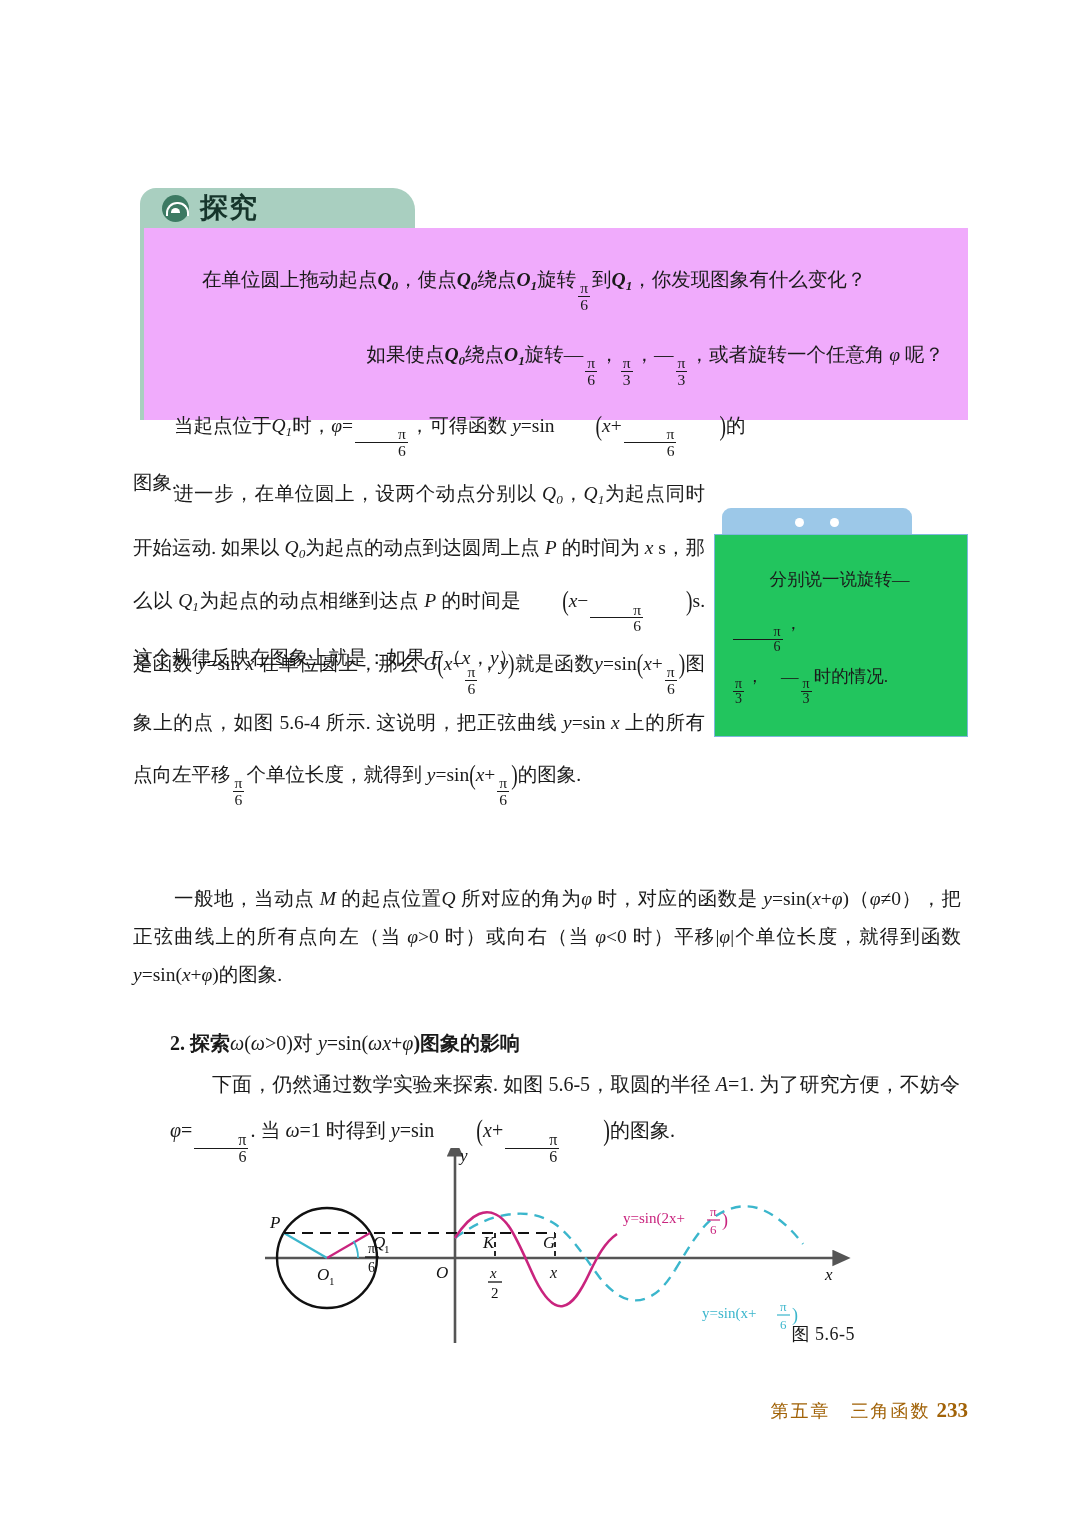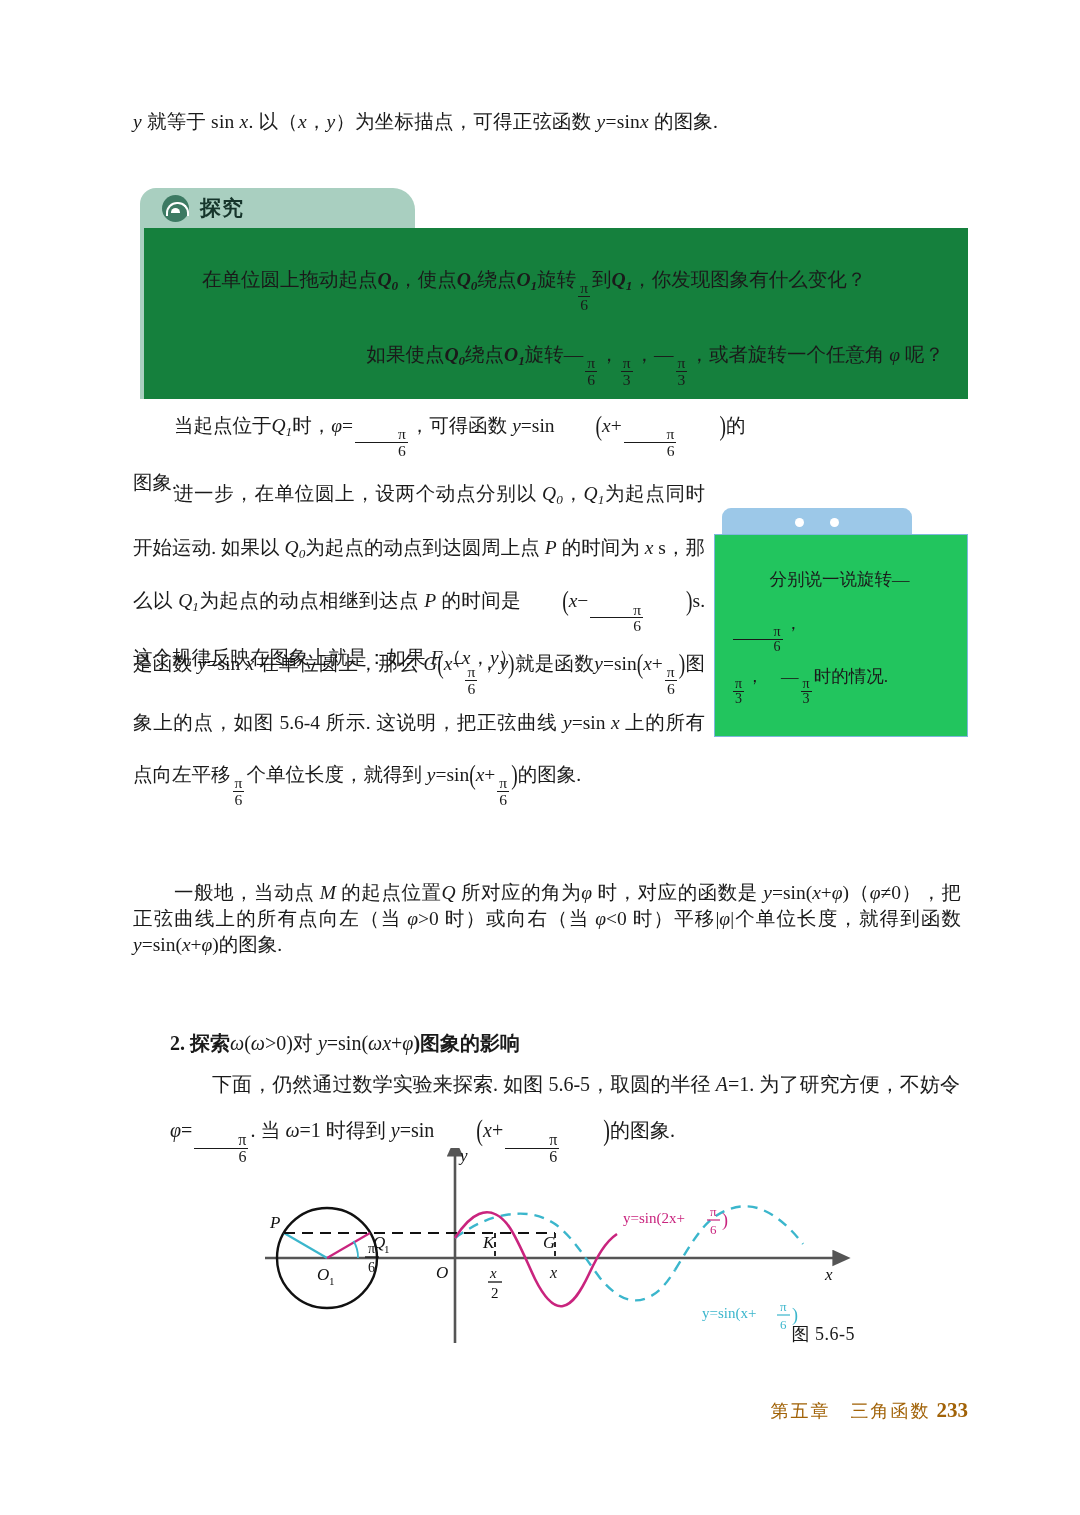--- a/index.html
+++ b/index.html
@@ -49,39 +49,39 @@
     content:"";position:absolute;left:4px;top:7px;width:19px;height:12px;
     border:2.6px solid #ffffff;border-bottom:none;
     border-top-left-radius:11px;border-top-right-radius:11px;
   }
   .explore-icon::after{
     content:"";position:absolute;left:9px;top:13px;width:9px;height:5px;
     background:#ffffff;border-top-left-radius:6px;border-top-right-radius:6px;
   }
   .explore-title{
     font-family:Liberation Serif, serif;
-    font-weight:bold;font-size:21px;color:#16352b;letter-spacing:1px;
+    font-weight:bold;font-size:28px;color:#16352b;letter-spacing:1px;
   }
   .explore-body{
-    background:#15803d;
+    background:#f0abfc;
     border-left:4px solid #a9cfc0;
-    padding:26px 24px 12px 58px;
+    padding:26px 24px 33px 58px;
     min-height:122px;box-sizing:border-box;
   }
   .explore-body p{margin:0;font-size:19.5px;line-height:52px;}
   .explore-body p+p{margin-top:16px;text-align:right;}
 
   
   .para{position:absolute;font-size:19.5px;}
   .para p{margin:0;}
 
   .p1{left:133px;top:402px;width:620px;line-height:48px;text-indent:2.1em;}
   .p2{left:133px;top:470px;width:572px;line-height:48px;text-indent:2.1em;text-align:justify;}
   .p3{left:133px;top:638px;width:572px;line-height:52px;text-align:justify;}
-  .p4{left:133px;top:880px;width:828px;line-height:26px;text-indent:2.1em;text-align:justify;}
+  .p4{left:133px;top:880px;width:828px;line-height:38px;text-indent:2.1em;text-align:justify;}
 
   
   .note{position:absolute;left:714px;top:508px;width:254px;}
   .note-tab{
     height:26px;width:190px;margin-left:8px;
     background:#9cc8e8;
     border-top-left-radius:9px;border-top-right-radius:9px;
     display:flex;align-items:center;justify-content:center;gap:26px;
     box-sizing:border-box;padding-top:3px;
   }
@@ -113,27 +113,20 @@
     position:absolute;right:112px;bottom:92px;
     font-size:18px;letter-spacing:2px;color:#a16207;
   }
   .footer .pg{font-weight:bold;font-size:21px;letter-spacing:0;margin-left:6px;}
 </style>
 </head>
 <body>
 
 <div class="page">
 
-  <div class="topline">
-    <span class="mi">y</span>
-    <span>就等于 sin</span>
-    <span class="mi">x</span><span>. 以（</span><span class="mi">x</span><span>，</span><span class="mi">y</span><span>）为坐标描点，可得正弦函数</span>
-    <span class="mi">y</span><span>=sin</span><span class="mi">x</span>
-    <span>的图象.</span>
-  </div>
 
   <div class="explore-wrap">
     <div class="explore-tab">
       <span class="explore-icon"></span>
       <span class="explore-title">探究</span>
     </div>
     <div class="explore-body">
       <p>
         <span>在单位圆上拖动起点</span><span class="mb">Q</span><span class="mb sub">0</span><span>，使点</span><span class="mb">Q</span><span class="mb sub">0</span><span>绕点</span><span class="mb">O</span><span class="mb sub">1</span><span>旋转</span><span class="frac">
             <span class="num">π</span>

